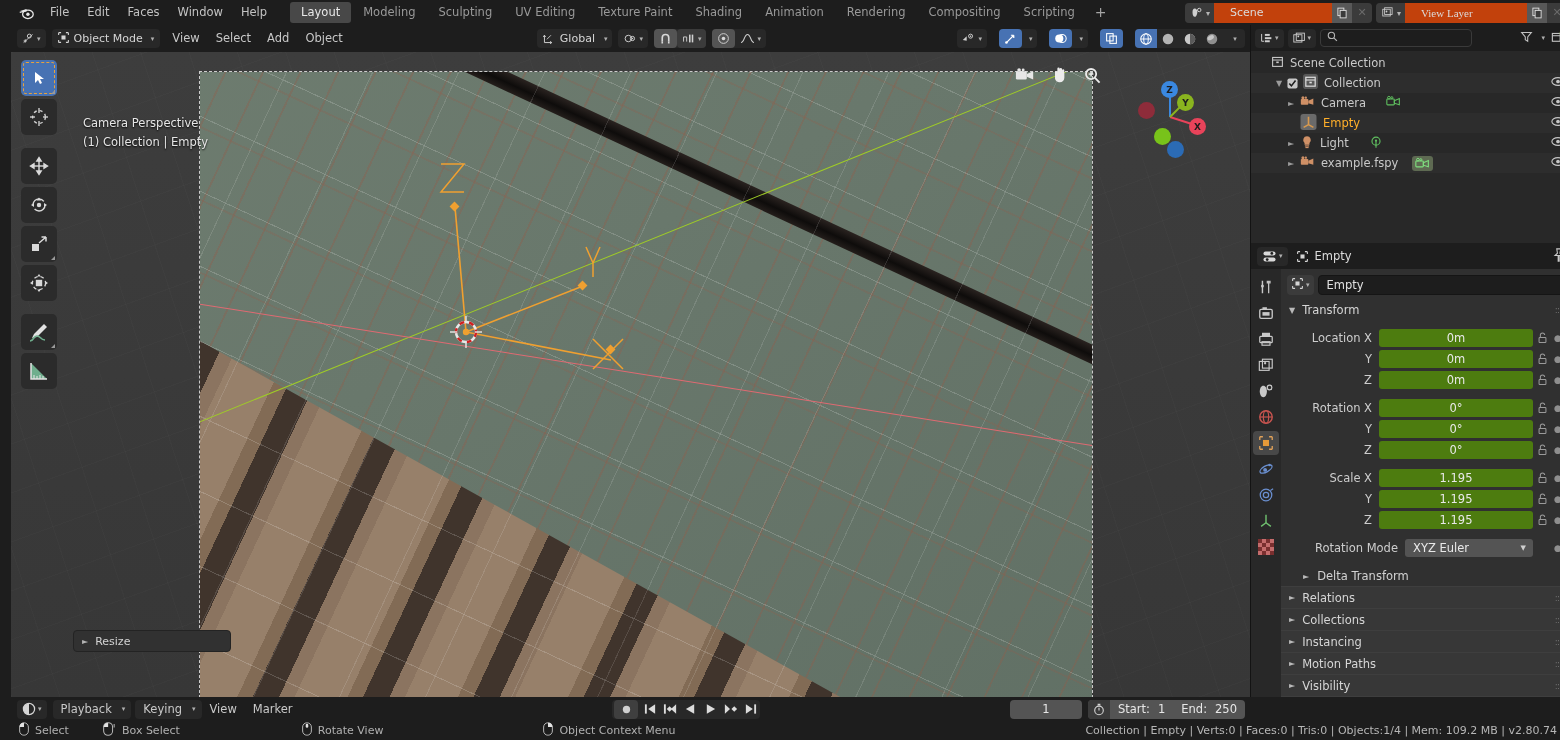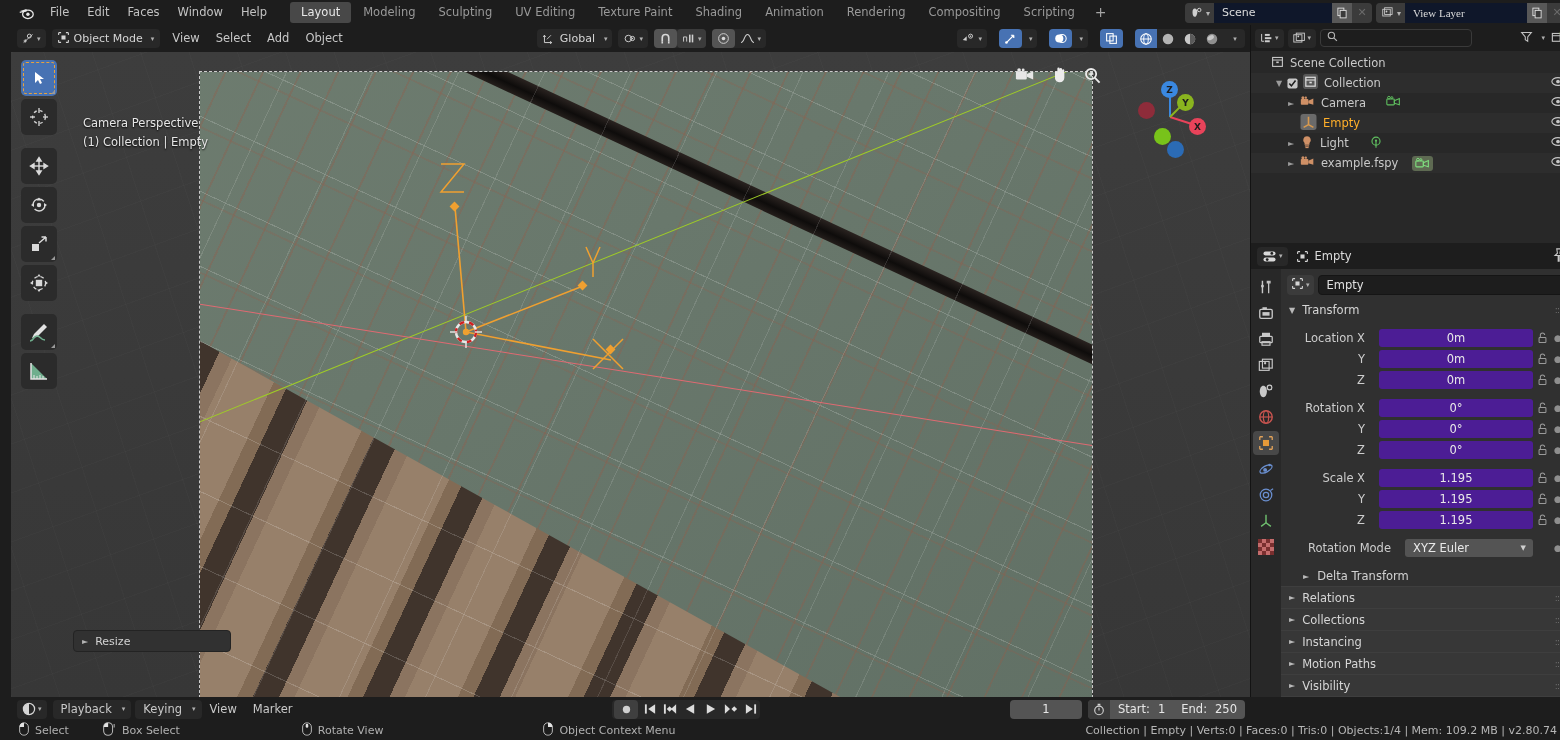--- a/index.html
+++ b/index.html
@@ -17,21 +17,21 @@
   .blender-logo{width:30px;height:25px;display:flex;align-items:center;justify-content:center;}
   .menu-item{padding:0 9px;height:25px;line-height:25px;color:#c3c3c3;font-size:11.5px;cursor:default;}
   .wsp-tabs{display:flex;align-items:center;margin-left:14px;height:25px;}
   .wsp-tab{height:21px;line-height:21px;padding:0 11px;color:#999;font-size:11.5px;border-radius:3px;margin-right:1px;}
   .wsp-tab.active{background:#484848;color:#e8e8e8;}
   .wsp-plus{color:#a5a5a5;padding:0 8px;font-size:14px;line-height:21px;}
   .topbar-right{margin-left:auto;display:flex;align-items:center;padding-right:4px;gap:4px;}
   .scene-block{display:flex;align-items:center;background:#282828;border-radius:4px;height:20px;overflow:hidden;}
   .sb-icon{display:flex;align-items:center;padding:0 3px 0 6px;background:#3b3b3b;height:20px;}
   .sb-chev{font-size:8px;color:#b5b5b5;padding-right:4px;background:#3b3b3b;height:20px;line-height:21px;}
-  .sb-name{background:#0f172a;height:20px;line-height:20px;padding:0 8px;color:#dcdcdc;font-size:11px;}
+  .sb-name{background:#c2410c;height:20px;line-height:20px;padding:0 16px;color:#dcdcdc;font-size:11px;}
   .sb-btn{width:20px;height:20px;background:#585858;display:flex;align-items:center;justify-content:center;}
   .sb-btn.dim{background:#3b3b3b;color:#6a6a6a;}
   .scene-name-w{width:118px;}
   .vl-name-w{width:122px;font-family:Liberation Serif, serif;}
 
   
   .vpheader{position:absolute;left:0;top:25px;width:1240px;height:27px;background:#1d1d1d;display:flex;align-items:center;padding:0 6px;}
   .hgrp{display:flex;align-items:center;background:#282828;border-radius:4px;height:19px;margin-right:6px;}
   .hbtn{height:19px;display:flex;align-items:center;padding:0 5px;color:#c8c8c8;font-size:11px;border-radius:4px;}
   .hbtn.sel{background:#545454;}
@@ -119,22 +119,22 @@
   .ptab.active{background:#484848;}
   .props-body{position:absolute;left:30px;top:26px;right:0;bottom:0;overflow:hidden;}
   .id-row{display:flex;align-items:center;margin:6px 6px 0 6px;gap:4px;}
   .id-pill{display:flex;align-items:center;background:#3b3b3b;border-radius:4px;height:20px;padding:0 4px;}
   .id-field{flex:1;height:20px;background:#1d1d1d;border:1px solid #151515;border-radius:4px;line-height:19px;padding:0 8px;color:#e0e0e0;font-size:11.5px;}
   .panel-hd{height:22px;display:flex;align-items:center;padding:0 8px;color:#d6d6d6;font-size:11.5px;gap:7px;}
   .panel-hd .tri{font-size:8px;color:#b9b9b9;}
   .panel-hd.box{background:#373737;border-top:1px solid #3e3e3e;}
   .grip{margin-left:auto;color:#6e6e6e;letter-spacing:-1px;font-size:9px;}
   .frow{display:flex;align-items:center;height:20px;margin:0 6px 1px 6px;}
-  .flabel{width:92px;text-align:right;padding-right:14px;color:#cdcdcd;font-size:11.5px;}
-  .fval{flex:1;height:18px;background:#4c1d95;border-radius:3px;text-align:center;line-height:18px;color:#e9e9e9;font-size:11.5px;}
+  .flabel{width:92px;text-align:right;padding-right:7px;color:#cdcdcd;font-size:11.5px;}
+  .fval{flex:1;height:18px;background:#4d7c0f;border-radius:3px;text-align:center;line-height:18px;color:#e9e9e9;font-size:11.5px;}
   .fval.drop{text-align:left;padding-left:8px;position:relative;background:#545454;}
   .fval.drop .dc{position:absolute;right:7px;top:0;font-size:7px;color:#cfcfcf;}
   .flock{width:18px;display:flex;align-items:center;justify-content:center;color:#9a9a9a;}
   .fdot{width:14px;text-align:center;color:#8e8e8e;font-size:9px;}
   .fgap{height:7px;}
   .subpanel{display:flex;align-items:center;height:20px;padding-left:22px;color:#d2d2d2;font-size:11.5px;gap:8px;}
 
   
   .timeline{position:absolute;left:0;top:697px;width:1240px;height:24px;background:#1d1d1d;display:flex;align-items:center;padding:0 6px;}
   .tl-grp{display:flex;align-items:center;background:#282828;border-radius:4px;height:19px;}

